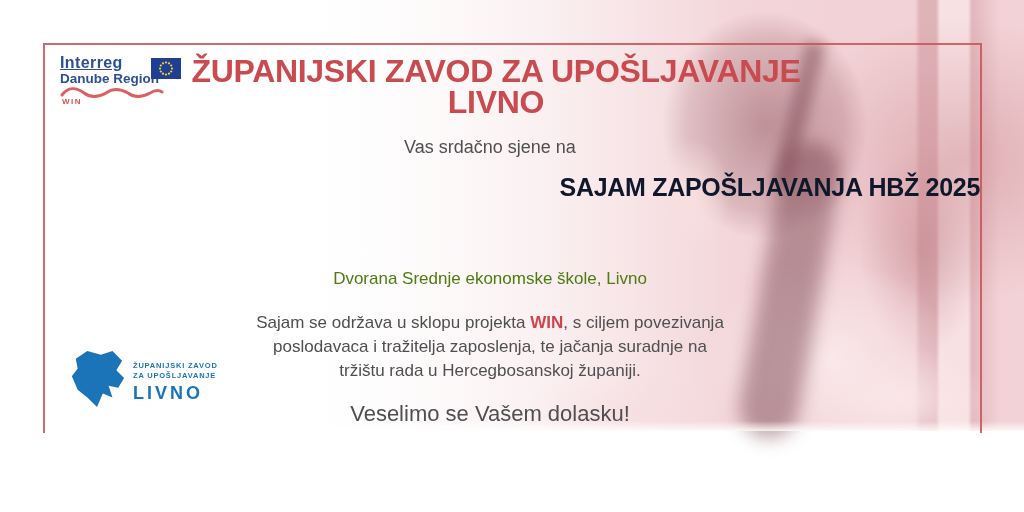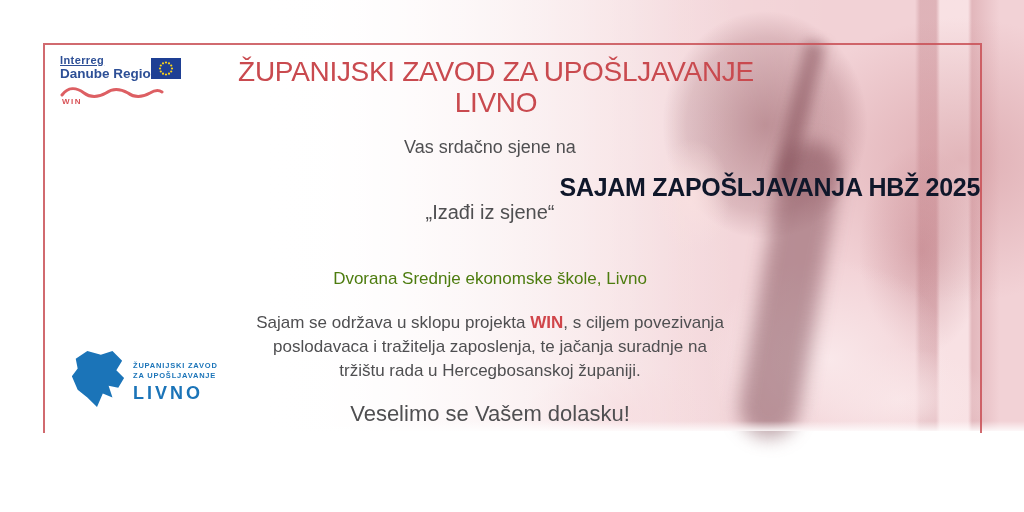--- a/index.html
+++ b/index.html
@@ -54,37 +54,37 @@
   
   .frame{
     position:absolute;left:43px;top:43px;width:935px;height:388px;
     border:2px solid rgba(201,80,86,.85);
     border-bottom:none;
     pointer-events:none;
   }
 
   
   .interreg{position:absolute;left:60px;top:55px;color:#2d4f96;line-height:1.05;}
-  .interreg .l1{font-size:11px;font-weight:bold;letter-spacing:.4px;text-decoration:underline;}
+  .interreg .l1{font-size:16px;font-weight:bold;letter-spacing:.4px;text-decoration:underline;}
   .interreg .l2{font-size:13.5px;font-weight:bold;}
   .wave{position:absolute;left:60px;top:84px;}
   .win-label{position:absolute;left:62px;top:97px;font-size:8px;font-weight:bold;color:#d85156;letter-spacing:1.5px;}
 
   .eu-flag{position:absolute;left:151px;top:58px;}
   .eu-text{position:absolute;left:190px;top:59px;font-size:9.5px;font-weight:bold;color:#24407c;line-height:1.25;}
 
   
   .livno-map{position:absolute;left:68px;top:349px;}
   .livno-text{position:absolute;left:133px;top:361px;color:#1b74b8;}
   .livno-text .s1,.livno-text .s2{font-size:7.5px;font-weight:bold;letter-spacing:.8px;line-height:1.35;}
   .livno-text .s3{font-size:18px;font-weight:800;letter-spacing:3px;margin-top:2px;}
 
   
   .txt{position:absolute;left:0;right:44px;text-align:center;}
-  .org-title{top:56px;font-size:28px;font-weight:400;letter-spacing:-.3px;color:#c94a4f;line-height:31px;padding-left:12px;}
+  .org-title{top:56px;font-size:32px;font-weight:700;letter-spacing:-.3px;color:#c94a4f;line-height:31px;padding-left:12px;}
   .intro{top:137px;font-size:18px;color:#4f4f51;}
   .event-title{top:173px;font-size:25px;font-weight:800;letter-spacing:-.3px;color:#0f172a;text-align:right;}
   .event-sub{top:201px;font-size:20px;color:#4f4f51;}
   .date-line{top:246px;font-size:18px;font-weight:bold;color:#c94a4f;}
   .date-line .sep{color:#8a8a8c;font-weight:normal;padding:0 6px;}
   .venue{top:269px;font-size:17px;color:#4d7c0f;}
   .desc{top:311px;font-size:17px;color:#4f4f51;line-height:24px;text-align:center;}
   .desc .inner{display:inline-block;max-width:470px;}
   .desc .win{color:#d0454a;font-weight:800;}
   .closing{top:401px;font-size:22px;color:#4f4f51;}
@@ -134,21 +134,20 @@
   </div>
 
   <div class="txt org-title">
     <div>ŽUPANIJSKI ZAVOD ZA UPOŠLJAVANJE</div>
     <div>LIVNO</div>
   </div>
 
   <div class="txt intro">Vas srdačno sjene na</div>
 
   <div class="txt event-title">SAJAM ZAPOŠLJAVANJA HBŽ 2025</div>
-  <div class="txt event-sub">„Izađi iz sjene“</div>
 
   <div class="txt venue">Dvorana Srednje ekonomske škole, Livno</div>
 
   <div class="txt desc">
     <div class="inner">
       <span>Sajam se održava u sklopu projekta </span><span class="win">WIN</span><span>, s ciljem povezivanja poslodavaca i tražitelja zaposlenja, te jačanja suradnje na tržištu rada u Hercegbosanskoj županiji.</span>
     </div>
   </div>
 
   <div class="txt closing">Veselimo se Vašem dolasku!</div>

